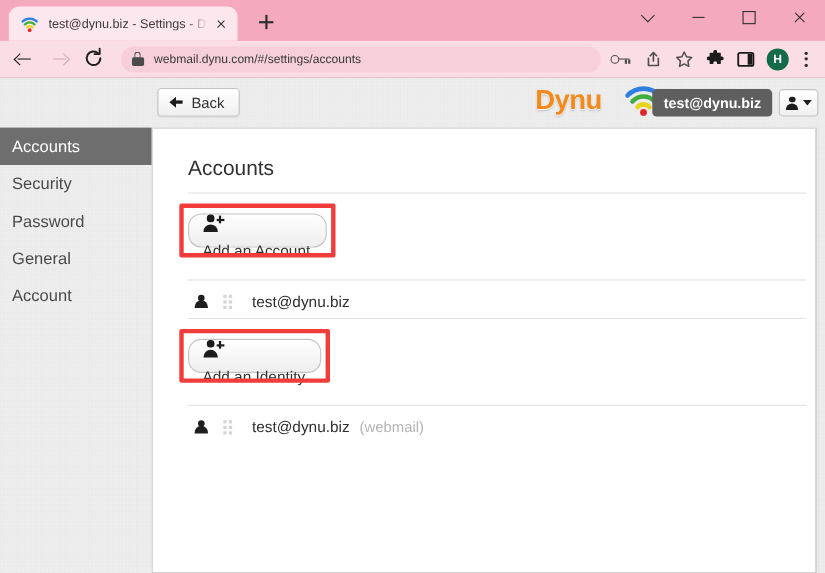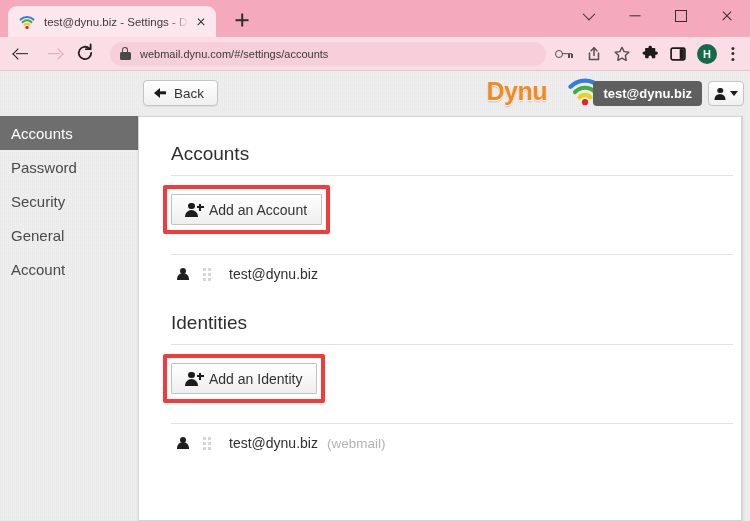--- a/index.html
+++ b/index.html
@@ -231,23 +231,23 @@
   .sec-title {
     font-size: 19px; color: #2f2f2f; font-weight: normal;
     padding-top: 26px; padding-bottom: 10px;
   }
   .rule { height: 1px; background: #e2e2e2; width: 562px; }
 
   .add-btn-wrap { position: relative; display: inline-block; margin: 18px 0 0 0; }
   .add-btn {
     height: 31px; padding: 0 14px 0 12px;
     background: linear-gradient(#ffffff, #eeeeee);
-    border: 1px solid #c2c2c2; border-radius: 1px;
-    display: inline-flex; align-items: center; gap: 9px;
-    font-size: 14px; color: #333;
+    border: 1px solid #c2c2c2; border-radius: 12px;
+    display: inline-flex; gap: 9px;
+    font-size: 14px; color: #333; flex-direction: column;
   }
   .hl-box {
     position: absolute; border: 4px solid #f23c3c; border-radius: 2px;
     pointer-events: none;
   }
   .person-plus { width: 16px; height: 14px; position: relative; flex: 0 0 16px; }
   .person-plus .h { position: absolute; left: 4px; top: 0; width: 6.5px; height: 6.5px; border-radius: 50%; background: #1c1c1c; }
   .person-plus .b { position: absolute; left: 0.5px; bottom: 0; width: 13.5px; height: 7px; border-radius: 6.5px 6.5px 0 0; background: #1c1c1c; }
   .person-plus .pv { position: absolute; right: -1px; top: 1px; width: 2px; height: 7px; background: #1c1c1c; }
   .person-plus .ph { position: absolute; right: -3.5px; top: 3.5px; width: 7px; height: 2px; background: #1c1c1c; }
@@ -379,24 +379,24 @@
       </div>
     </div>
 
     <div class="body-area">
 
       <div class="sidebar">
         <div class="nav-item active">
           <span>Accounts</span>
         </div>
         <div class="nav-item">
+          <span>Security</span>
+        </div>
+        <div class="nav-item">
           <span>Password</span>
-        </div>
-        <div class="nav-item">
-          <span>Security</span>
         </div>
         <div class="nav-item">
           <span>General</span>
         </div>
         <div class="nav-item">
           <span>Account</span>
         </div>
       </div>
 
       <div class="content-panel">
@@ -429,21 +429,20 @@
               <i></i>
               <i></i>
               <i></i>
               <i></i>
               <i></i>
             </span>
           <span class="row-label">test@dynu.biz</span>
         </div>
 
         
-        <div class="sec-title" style="padding-top:23px;">Identities</div>
         <div class="rule"></div>
 
         <div class="add-btn-wrap">
           <div class="add-btn">
             <span class="person-plus">
               <span class="h"></span>
                 <span class="b"></span>
                 <span class="pv"></span>
                 <span class="ph"></span>
             </span>

